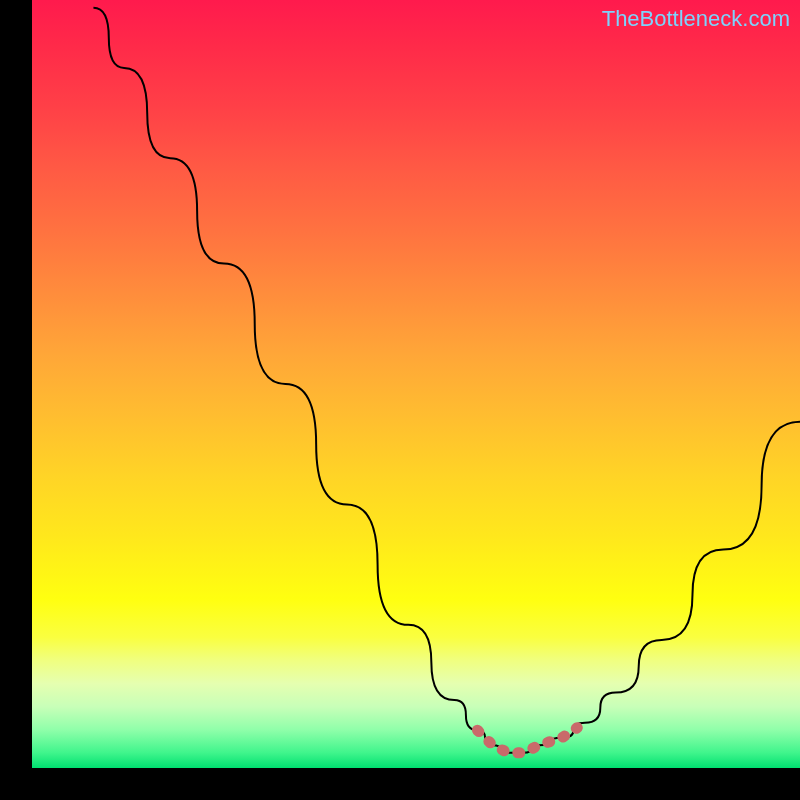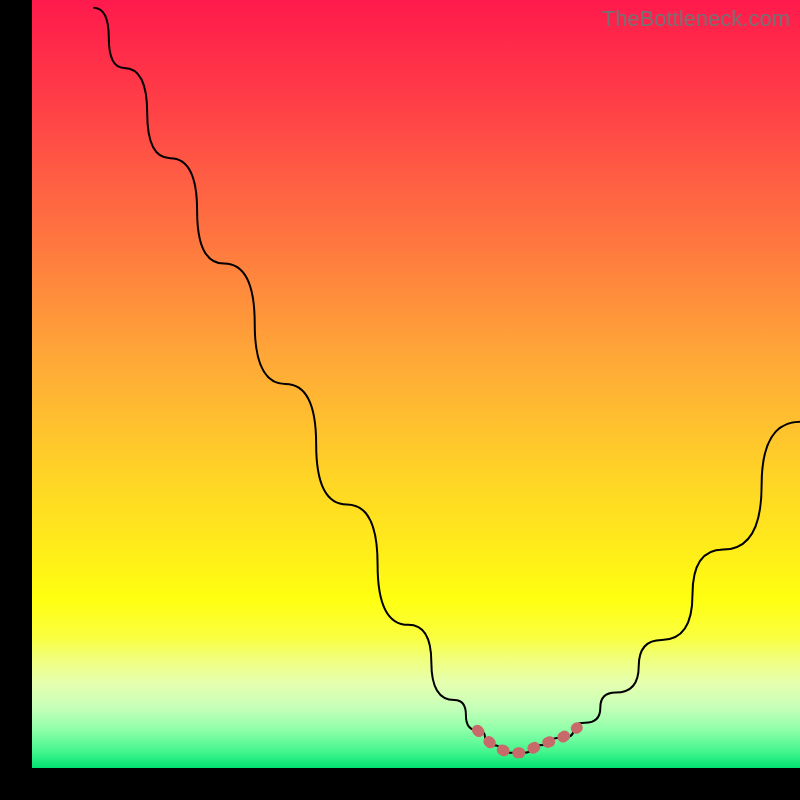--- a/index.html
+++ b/index.html
@@ -8,21 +8,21 @@
     width: 800px;
     height: 800px;
     background: #000;
     position: relative;
     overflow: hidden;
   }
   .watermark {
     position: absolute;
     top: 6px;
     right: 10px;
-    color: #737373;
+    color: #7dd3fc;
     font-family: Arial, Helvetica, sans-serif;
     font-size: 22px;
     font-weight: 500;
     z-index: 10;
   }
   .plot-area {
     position: absolute;
     left: 32px;
     top: 0;
     width: 768px;

